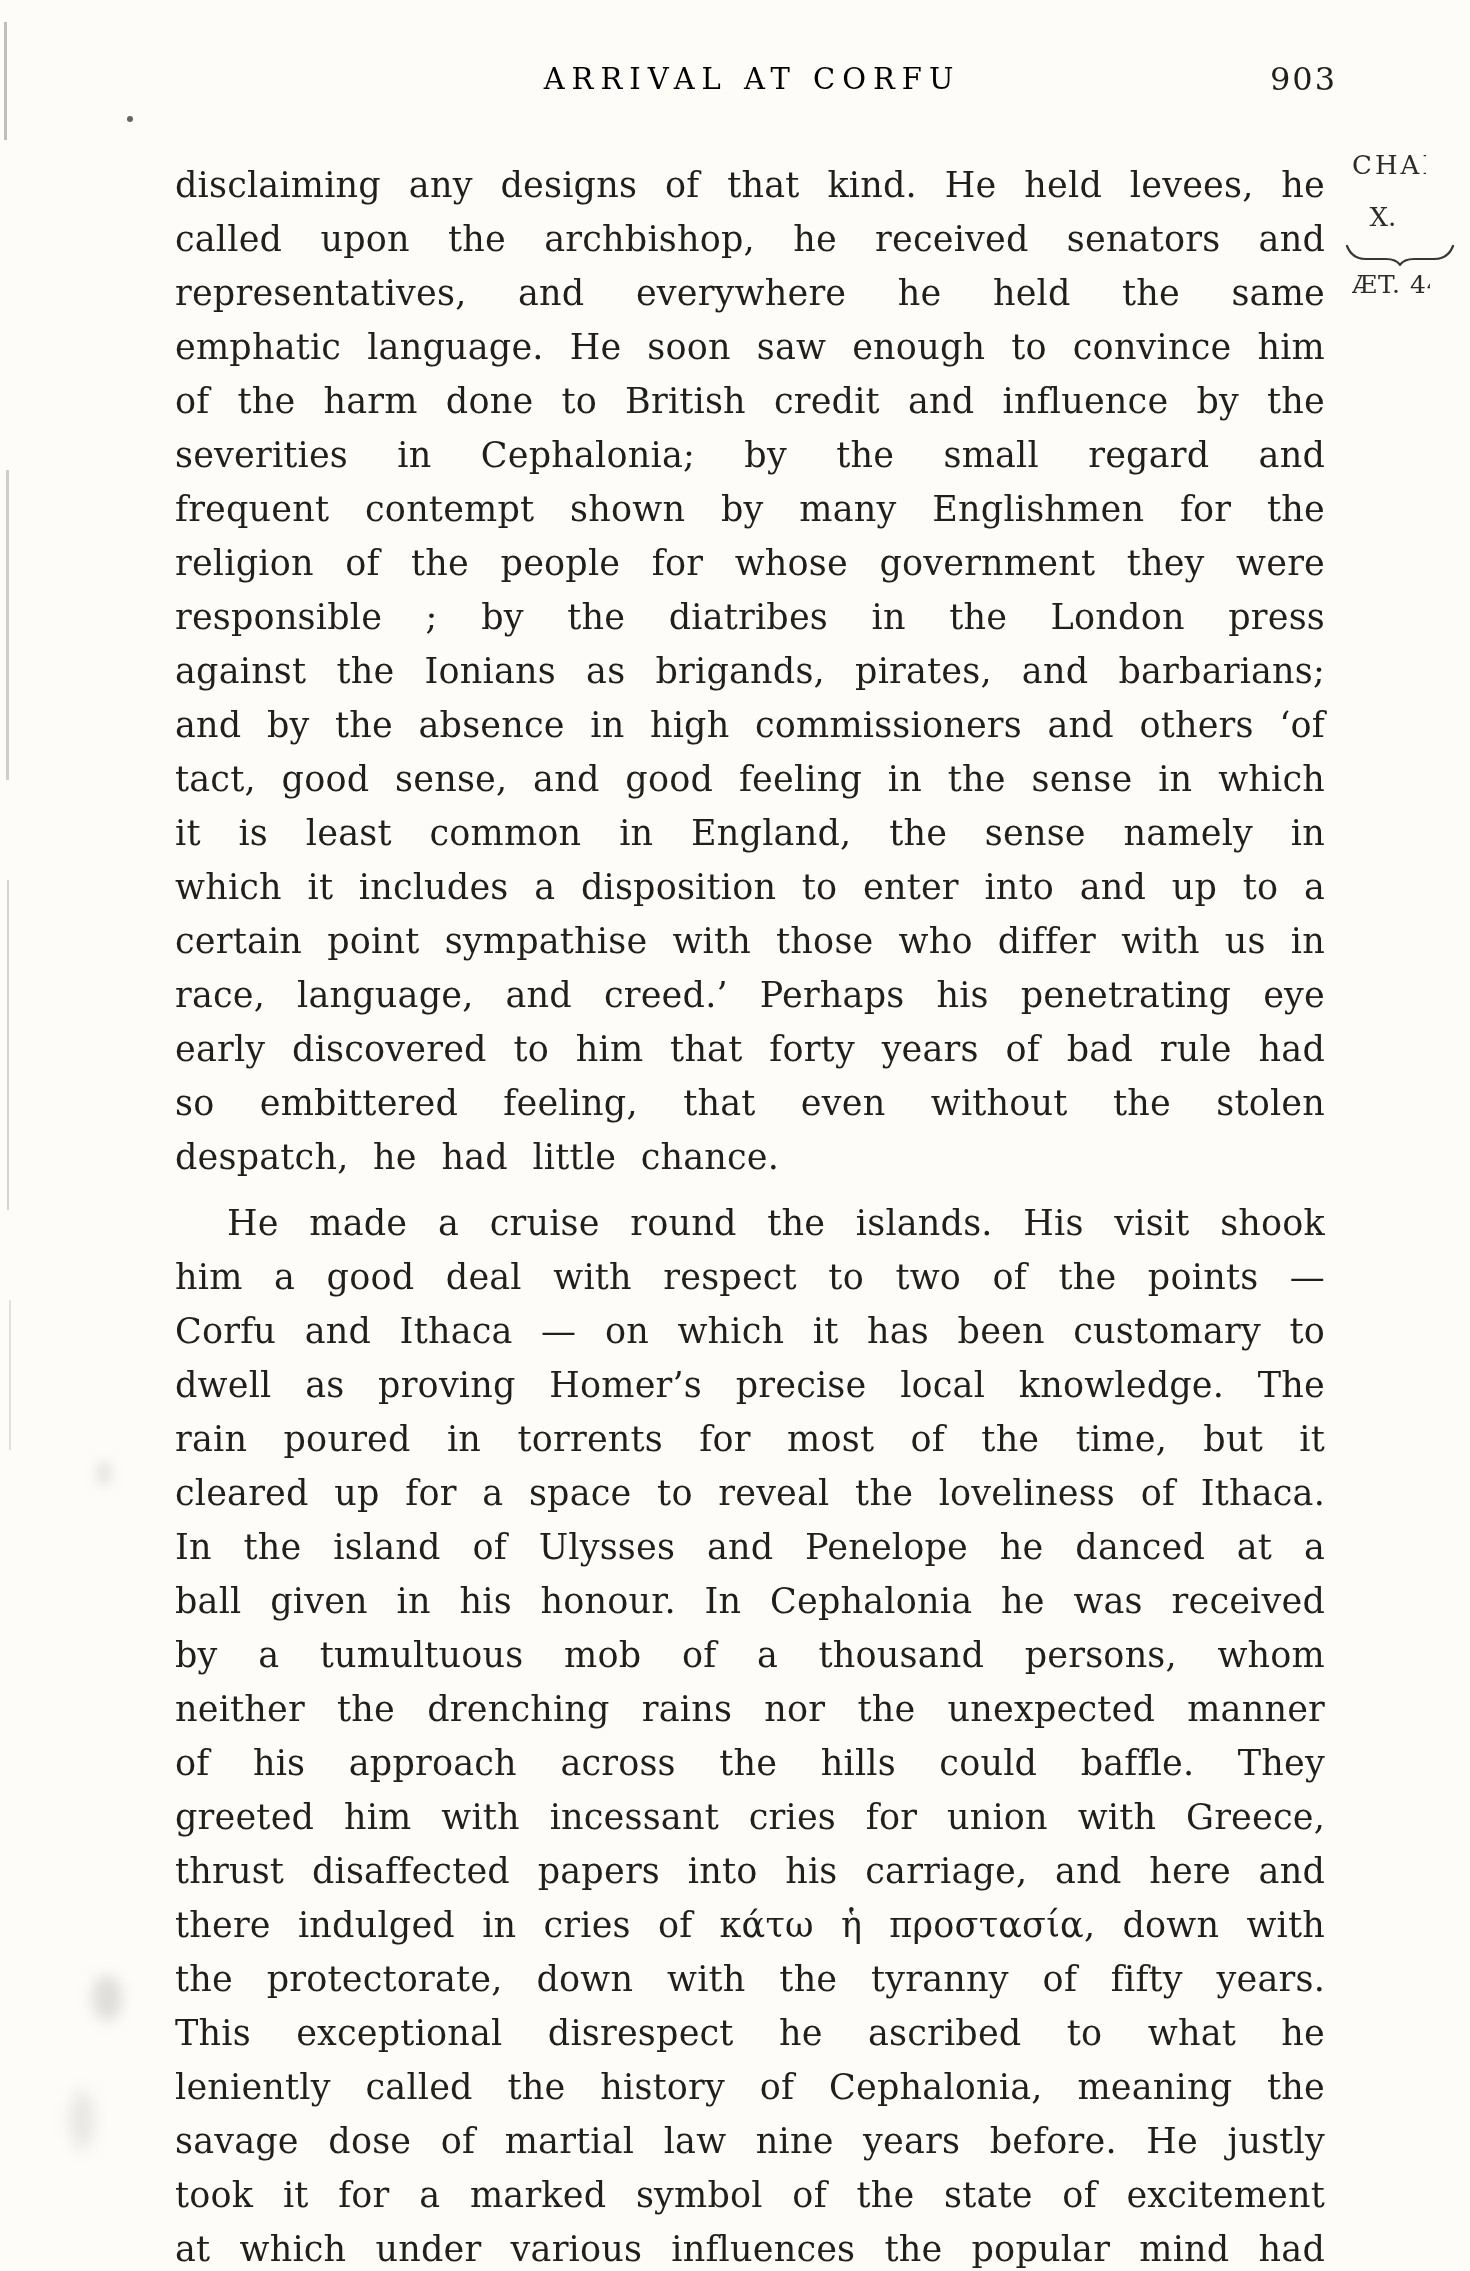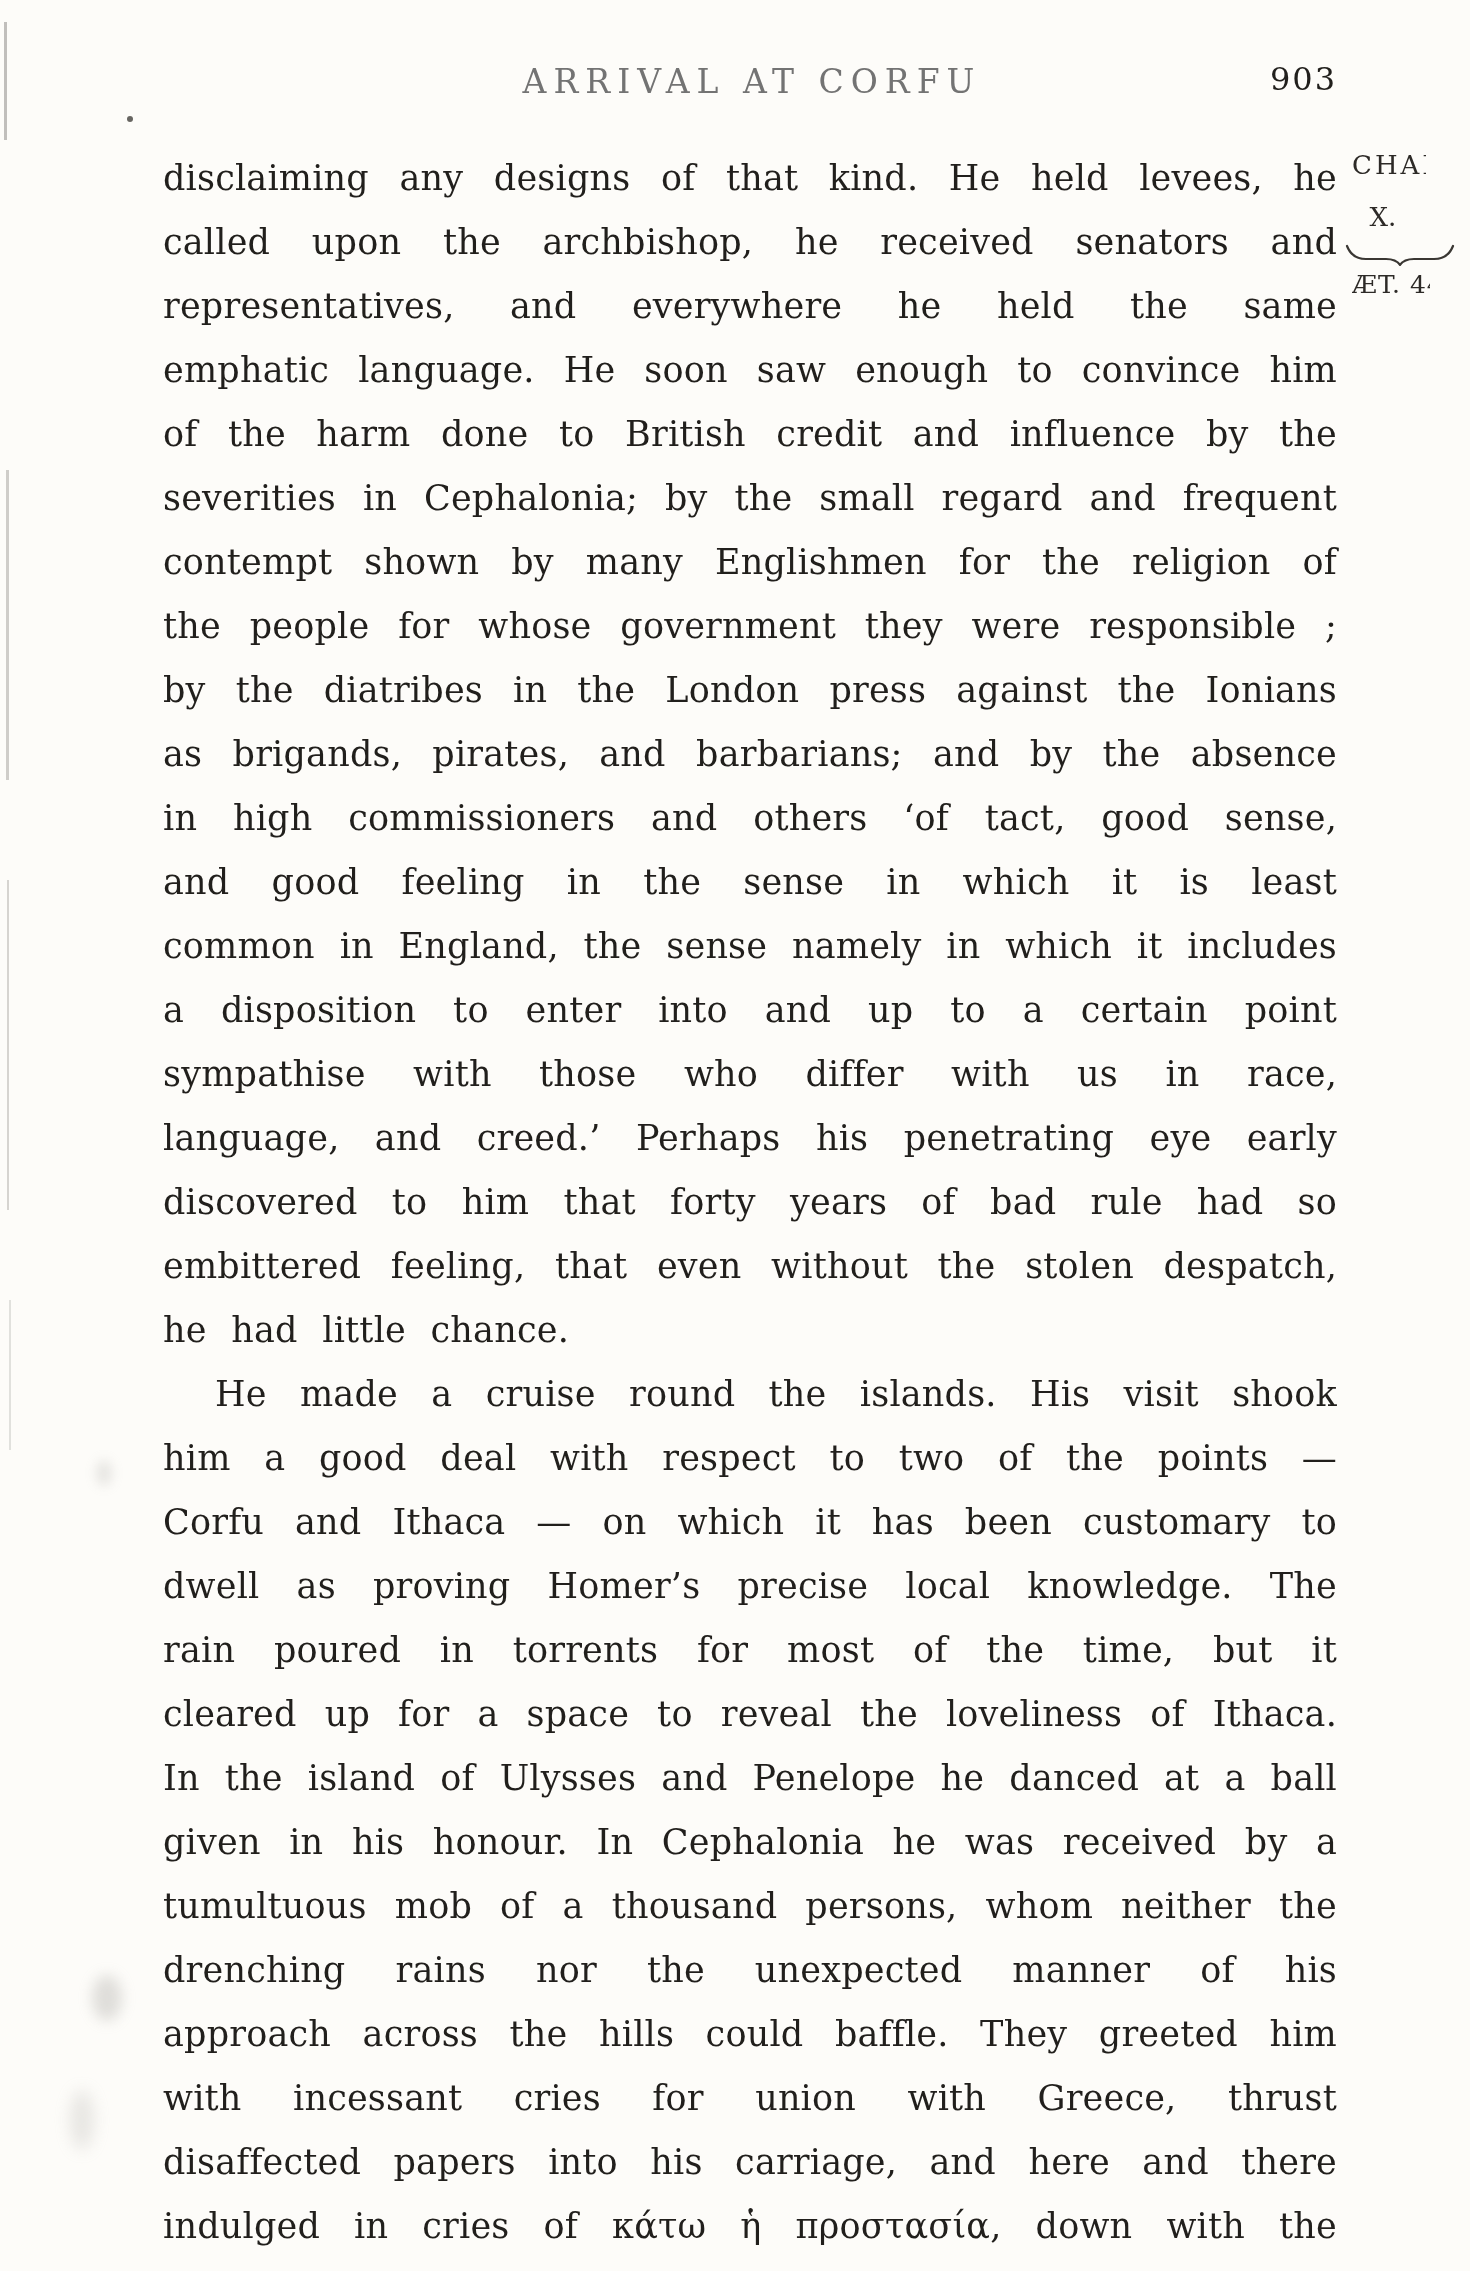--- a/index.html
+++ b/index.html
@@ -22,43 +22,43 @@
     left: 165px;
     top: 62px;
     width: 1174px;
     height: 42px;
   }
   .head-title {
     position: absolute;
     left: 0;
     right: 0;
     text-align: center;
-    font-size: 33px;
+    font-size: 29px;
     letter-spacing: 7px;
-    color: #737373;
+    color: #000000;
   }
   .folio {
     position: absolute;
     right: 2px;
     top: -2px;
     font-size: 32px;
     letter-spacing: 2px;
   }
 
   
   .text-block {
     position: absolute;
     left: 163px;
     top: 146px;
     width: 1174px;
   }
   .para {
-    margin: 0;
+    margin: 12px;
     font-size: 35px;
-    line-height: 64px;
+    line-height: 54px;
     text-align: justify;
     word-spacing: 0.38em;
     letter-spacing: 0.2px;
   }
   .para.indent { text-indent: 52px; }
 
   
   .sidenote {
     position: absolute;
     left: 1352px;

